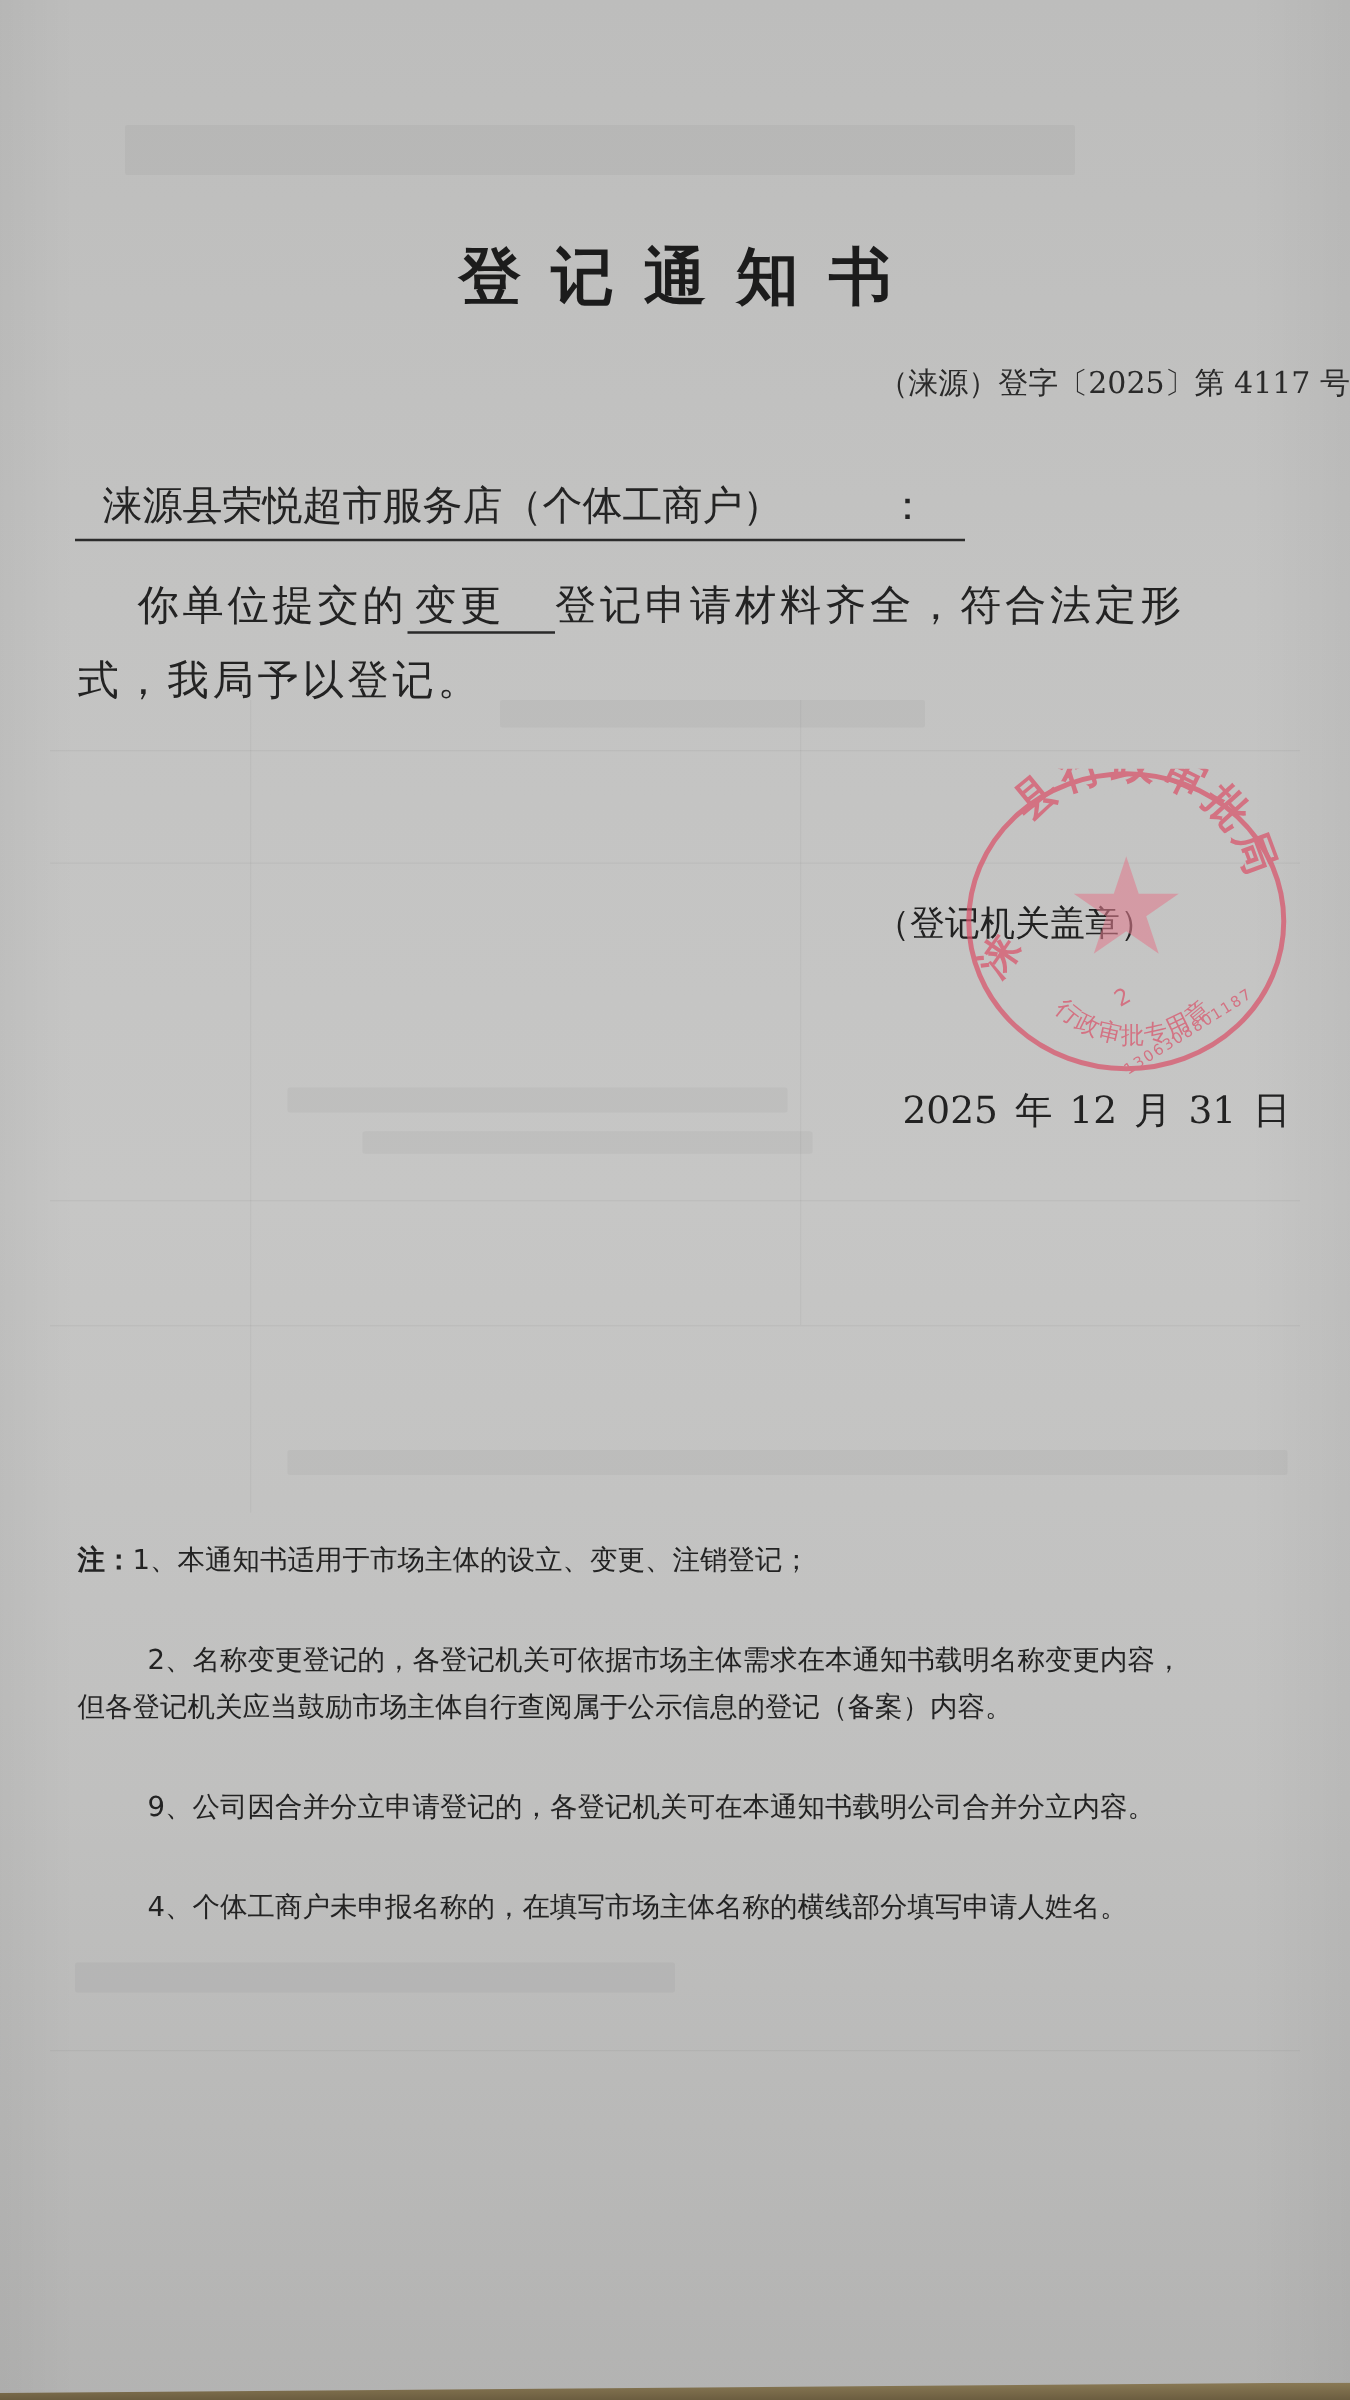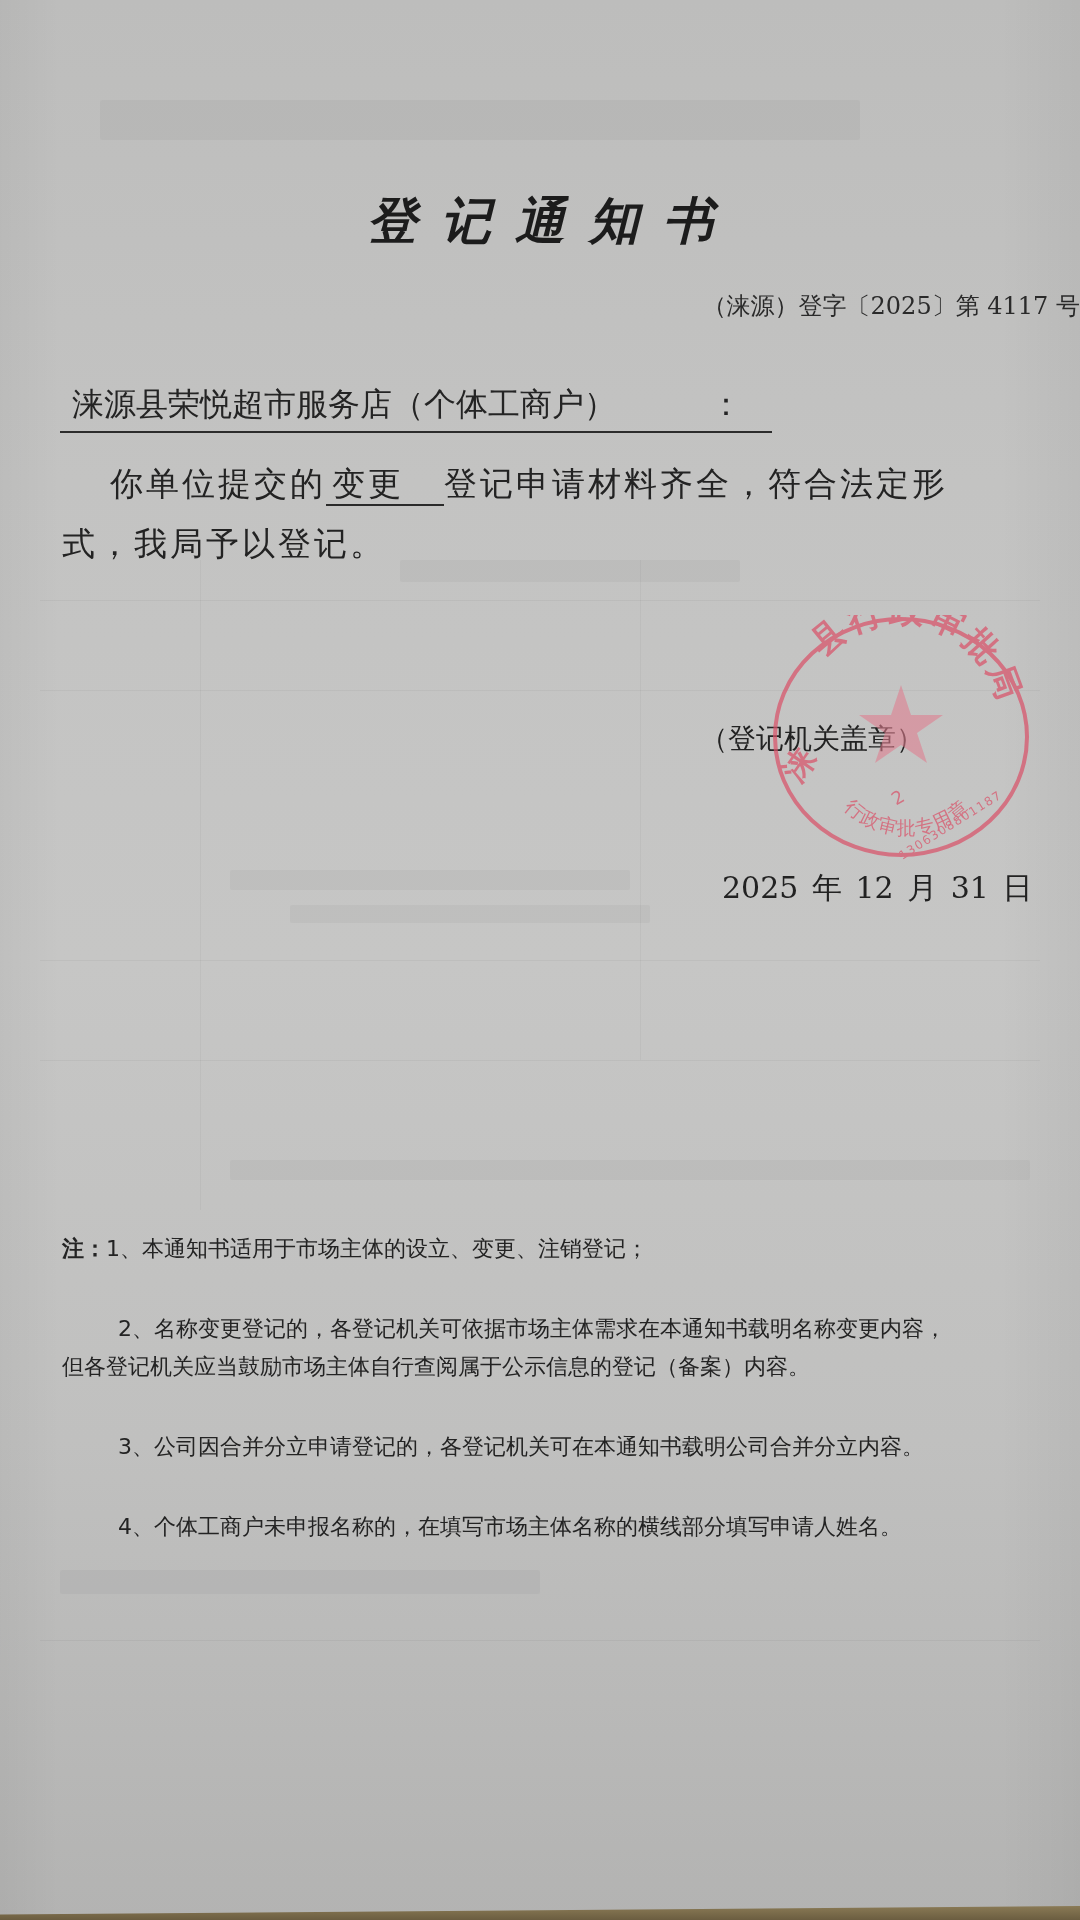--- a/index.html
+++ b/index.html
@@ -42,21 +42,20 @@
       width: 1080px;
       top: 188px;
       text-align: center;
       font-family: "DejaVu Sans", "Liberation Sans", sans-serif;
       font-size: 50px;
       font-weight: bold;
       letter-spacing: 24px;
       padding-left: 24px;
       box-sizing: border-box;
       color: #1c1c1c;
-      font-style: italic;
     }
     .docno {
       position: absolute;
       left: 0;
       width: 1080px;
       top: 290px;
       text-align: right;
       font-size: 24px;
       color: #2a2a2a;
     }
@@ -65,21 +64,21 @@
       left: 60px;
       top: 383px;
       width: 712px;
       height: 48px;
       border-bottom: 2px solid #2c2c2c;
       font-family: "DejaVu Sans", "Liberation Sans", sans-serif;
       font-size: 32px;
       color: #242424;
       white-space: nowrap;
     }
-    .addressee .name { margin-left: 12px; }
+    .addressee .name { margin-left: 22px; }
     .addressee .colon { position: absolute; right: 30px; top: 0; }
     .body-line1 {
       position: absolute;
       left: 110px;
       top: 462px;
       font-family: "DejaVu Sans", "Liberation Sans", sans-serif;
       font-size: 33px;
       color: #232323;
       white-space: nowrap;
       letter-spacing: 3px;
@@ -214,18 +213,18 @@
     <span>31</span>
     <span>日</span>
   </div>
 
   <div class="notes">
     <div class="note-line">
       <span class="note-prefix">注：</span><span>1、本通知书适用于市场主体的设立、变更、注销登记；</span>
     </div>
     <div class="note-line indent">2、名称变更登记的，各登记机关可依据市场主体需求在本通知书载明名称变更内容，</div>
     <div class="note-line">但各登记机关应当鼓励市场主体自行查阅属于公示信息的登记（备案）内容。</div>
-    <div class="note-line indent">3、公司因合并分立申请登记的，各登记机关可在本通知书载明公司合并分立内容。</div>
+    <div class="note-line indent">9、公司因合并分立申请登记的，各登记机关可在本通知书载明公司合并分立内容。</div>
     <div class="note-line indent">4、个体工商户未申报名称的，在填写市场主体名称的横线部分填写申请人姓名。</div>
   </div>
 
   <div class="bottom-edge"></div>
 </div>
 
 </body></html>

